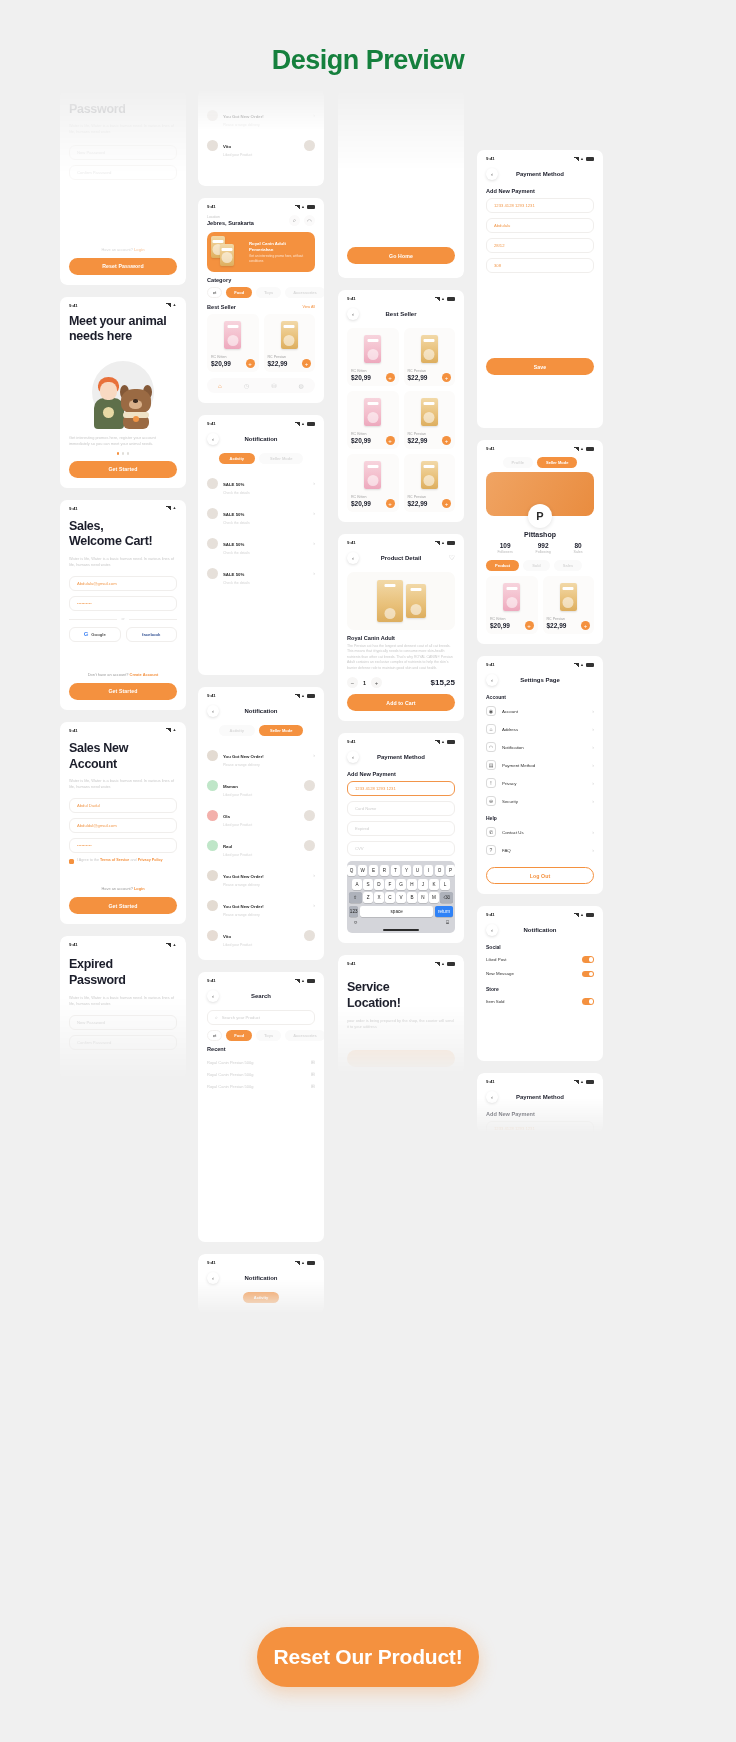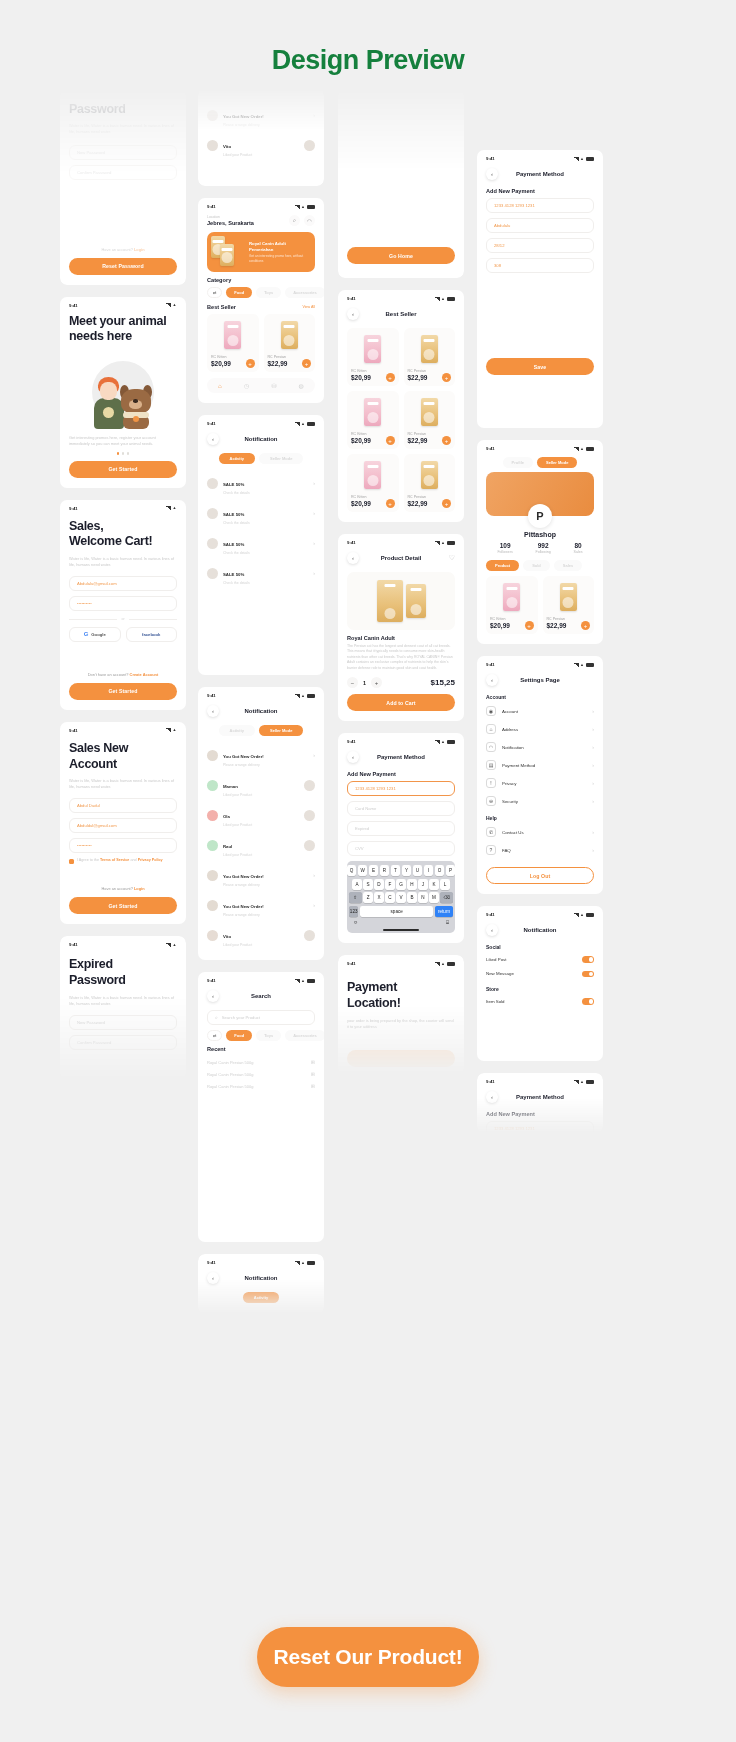--- a/index.html
+++ b/index.html
@@ -779,21 +779,21 @@
 
     <div class="phone fade-bottom" style="height:120px;">
       <div class="statusbar">
         <span>9:41</span>
         <span class="sb-icons">
             <span class="bar-sig"></span>
             <span class="wifi"></span>
             <span class="batt"></span>
           </span>
       </div>
-      <div class="h-title big" style="margin-top:14px;">Payment</div>
+      <div class="h-title big" style="margin-top:14px;">Service</div>
       <div class="h-title big">Location!</div>
       <div class="muted" style="margin-top:7px;">your order is being prepared by the shop, the courier will send it to your address</div>
       <div style="height:20px;"></div>
       <div class="btn" style="background:#fbe0c8;"></div>
     </div>
   </div>
 
   <div class="col col4">
 
     <div style="height:62px;"></div>

